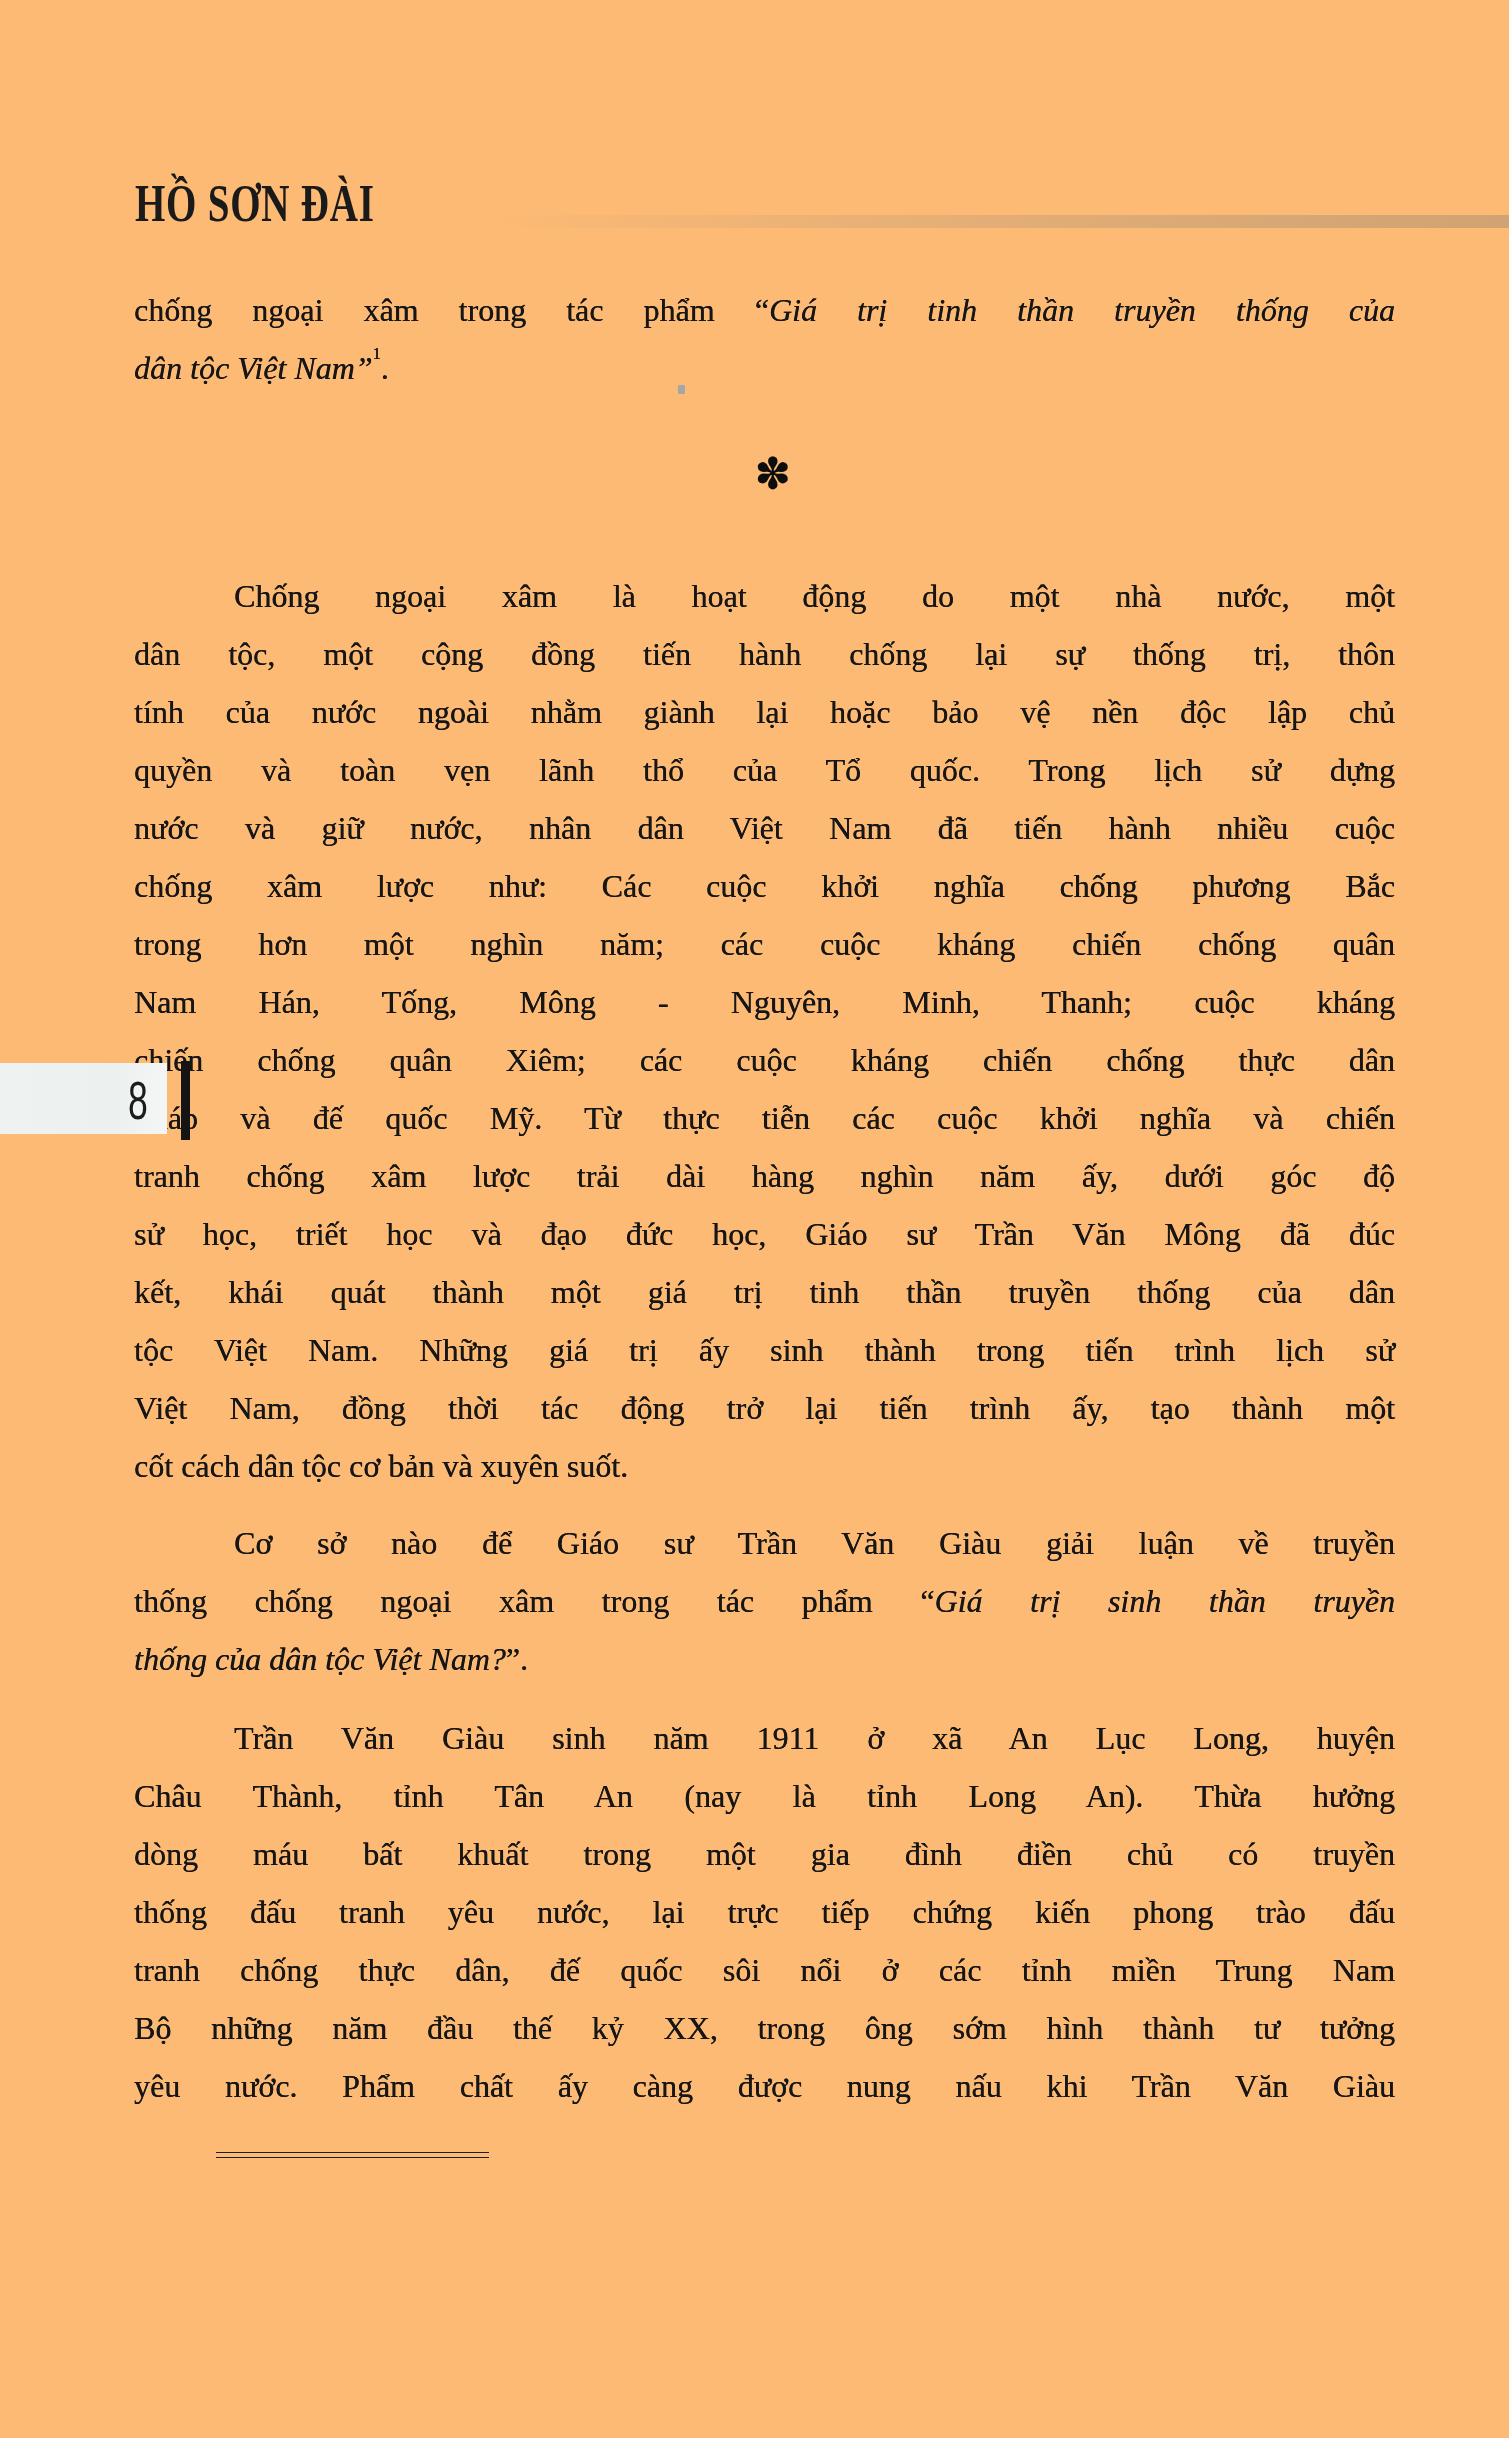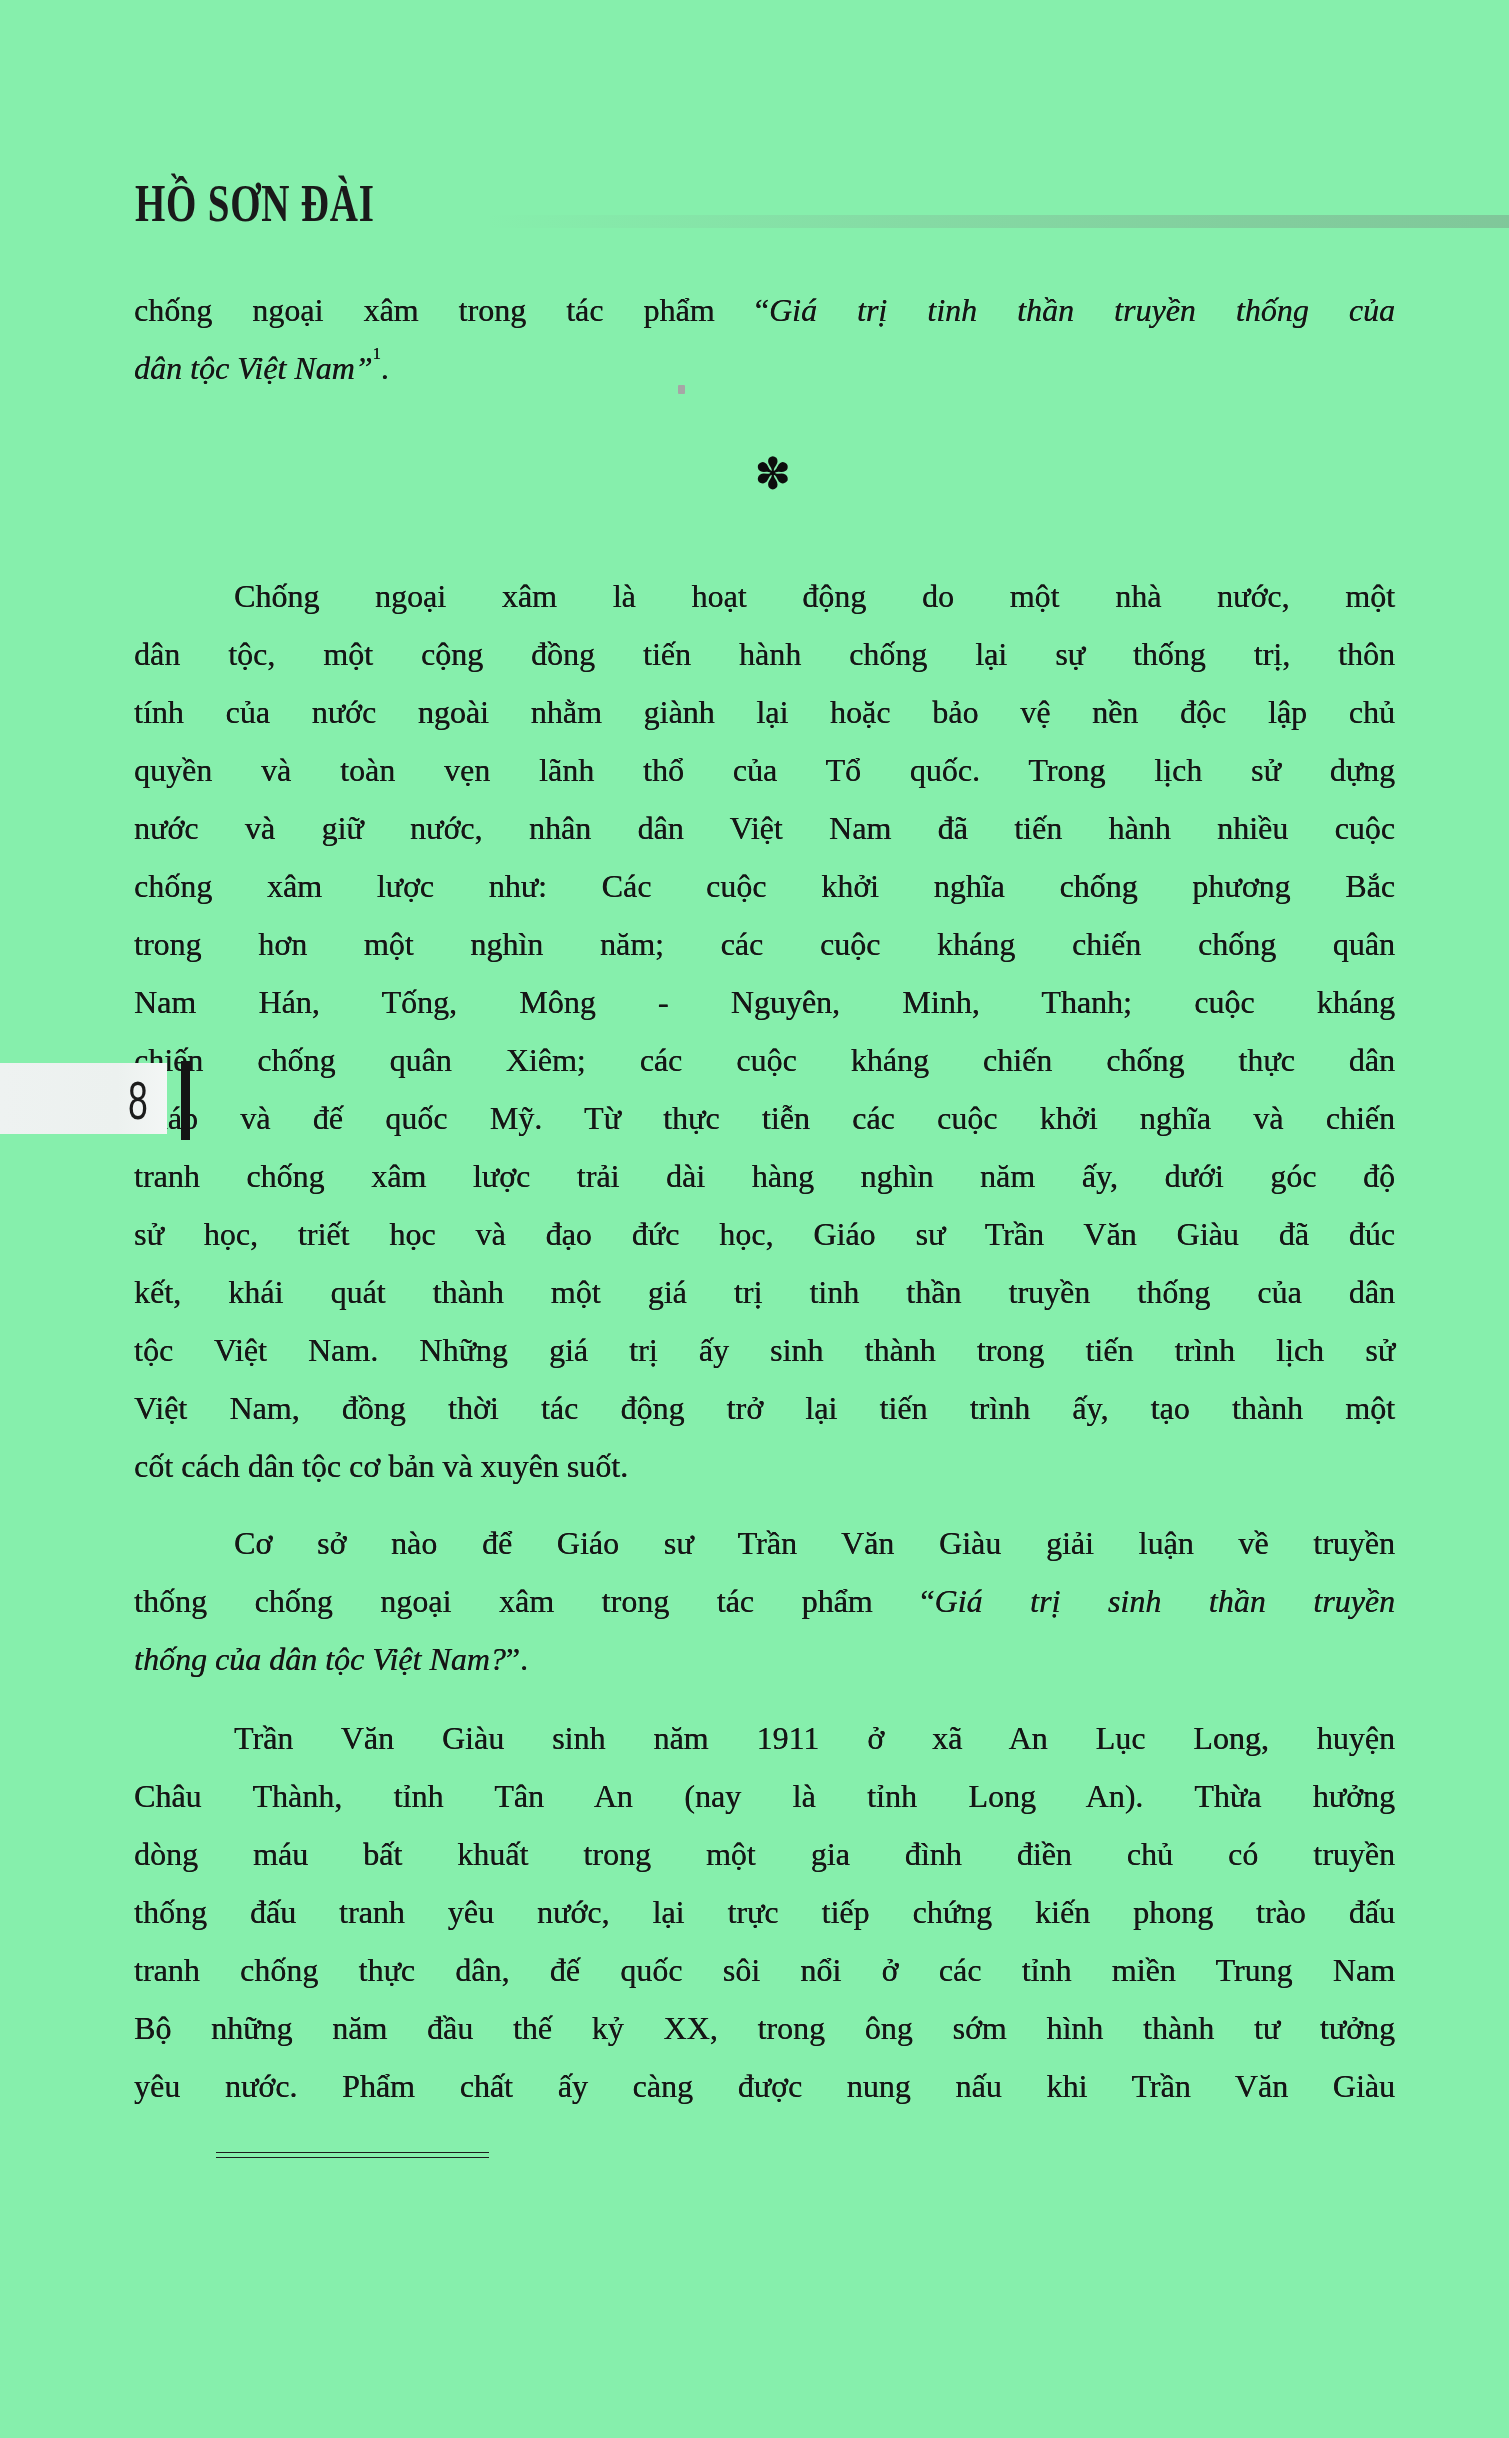--- a/index.html
+++ b/index.html
@@ -1,19 +1,19 @@
 <!DOCTYPE html>
 <html lang="vi"><head>
 <meta charset="utf-8">
 <style>
   html,body{margin:0;padding:0;background:#ffffff;}
   .page{
     position:relative;
     width:1509px;height:2438px;
-    background:#86efac;
+    background:#fdba74;
     font-family:"Liberation Serif", serif;
     color:#161616;
     overflow:hidden;
   }
   
   .author{
     position:absolute;left:135px;top:173px;
     font-weight:bold;font-size:50px;letter-spacing:1px;
     transform:scaleX(0.78) scaleY(1.04);transform-origin:left top;
     white-space:nowrap;color:#1a1a1a;
@@ -98,21 +98,21 @@
       <div class="bline fill"><span>dân tộc, một cộng đồng tiến hành chống lại sự thống trị, thôn</span></div>
       <div class="bline fill"><span>tính của nước ngoài nhằm giành lại hoặc bảo vệ nền độc lập chủ</span></div>
       <div class="bline fill"><span>quyền và toàn vẹn lãnh thổ của Tổ quốc. Trong lịch sử dựng</span></div>
       <div class="bline fill"><span>nước và giữ nước, nhân dân Việt Nam đã tiến hành nhiều cuộc</span></div>
       <div class="bline fill"><span>chống xâm lược như: Các cuộc khởi nghĩa chống phương Bắc</span></div>
       <div class="bline fill"><span>trong hơn một nghìn năm; các cuộc kháng chiến chống quân</span></div>
       <div class="bline fill"><span>Nam Hán, Tống, Mông - Nguyên, Minh, Thanh; cuộc kháng</span></div>
       <div class="bline fill"><span>chiến chống quân Xiêm; các cuộc kháng chiến chống thực dân</span></div>
       <div class="bline fill"><span>Pháp và đế quốc Mỹ. Từ thực tiễn các cuộc khởi nghĩa và chiến</span></div>
       <div class="bline fill"><span>tranh chống xâm lược trải dài hàng nghìn năm ấy, dưới góc độ</span></div>
-      <div class="bline fill"><span>sử học, triết học và đạo đức học, Giáo sư Trần Văn Giàu đã đúc</span></div>
+      <div class="bline fill"><span>sử học, triết học và đạo đức học, Giáo sư Trần Văn Mông đã đúc</span></div>
       <div class="bline fill"><span>kết, khái quát thành một giá trị tinh thần truyền thống của dân</span></div>
       <div class="bline fill"><span>tộc Việt Nam. Những giá trị ấy sinh thành trong tiến trình lịch sử</span></div>
       <div class="bline fill"><span>Việt Nam, đồng thời tác động trở lại tiến trình ấy, tạo thành một</span></div>
       <div class="bline"><span>cốt cách dân tộc cơ bản và xuyên suốt.</span></div>
     </div>
 
   <div class="pn-band"></div>
   <div class="pn-num">8</div>
   <div class="pn-bar"></div>
 

